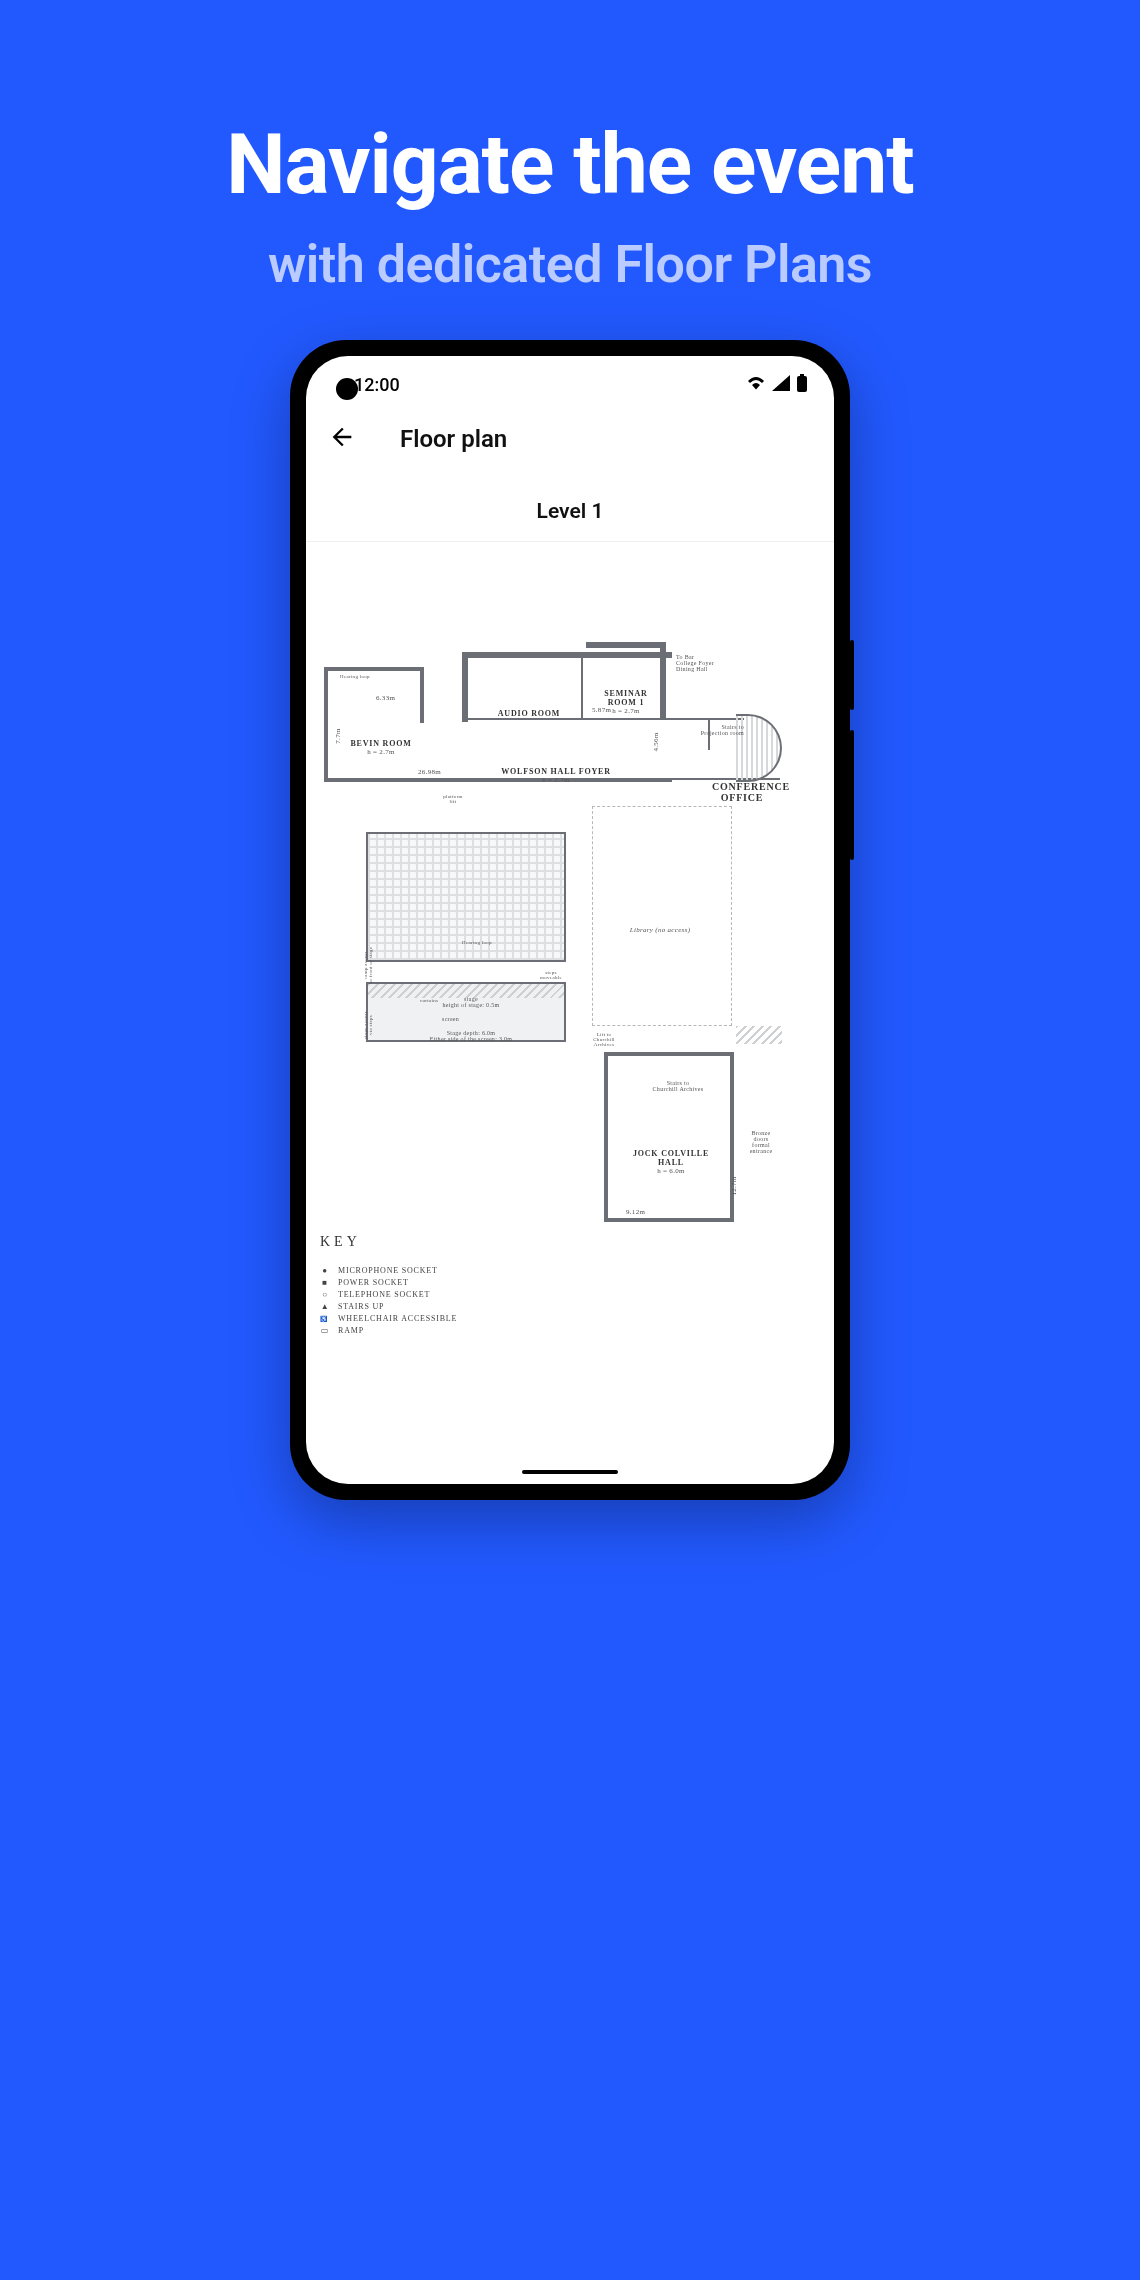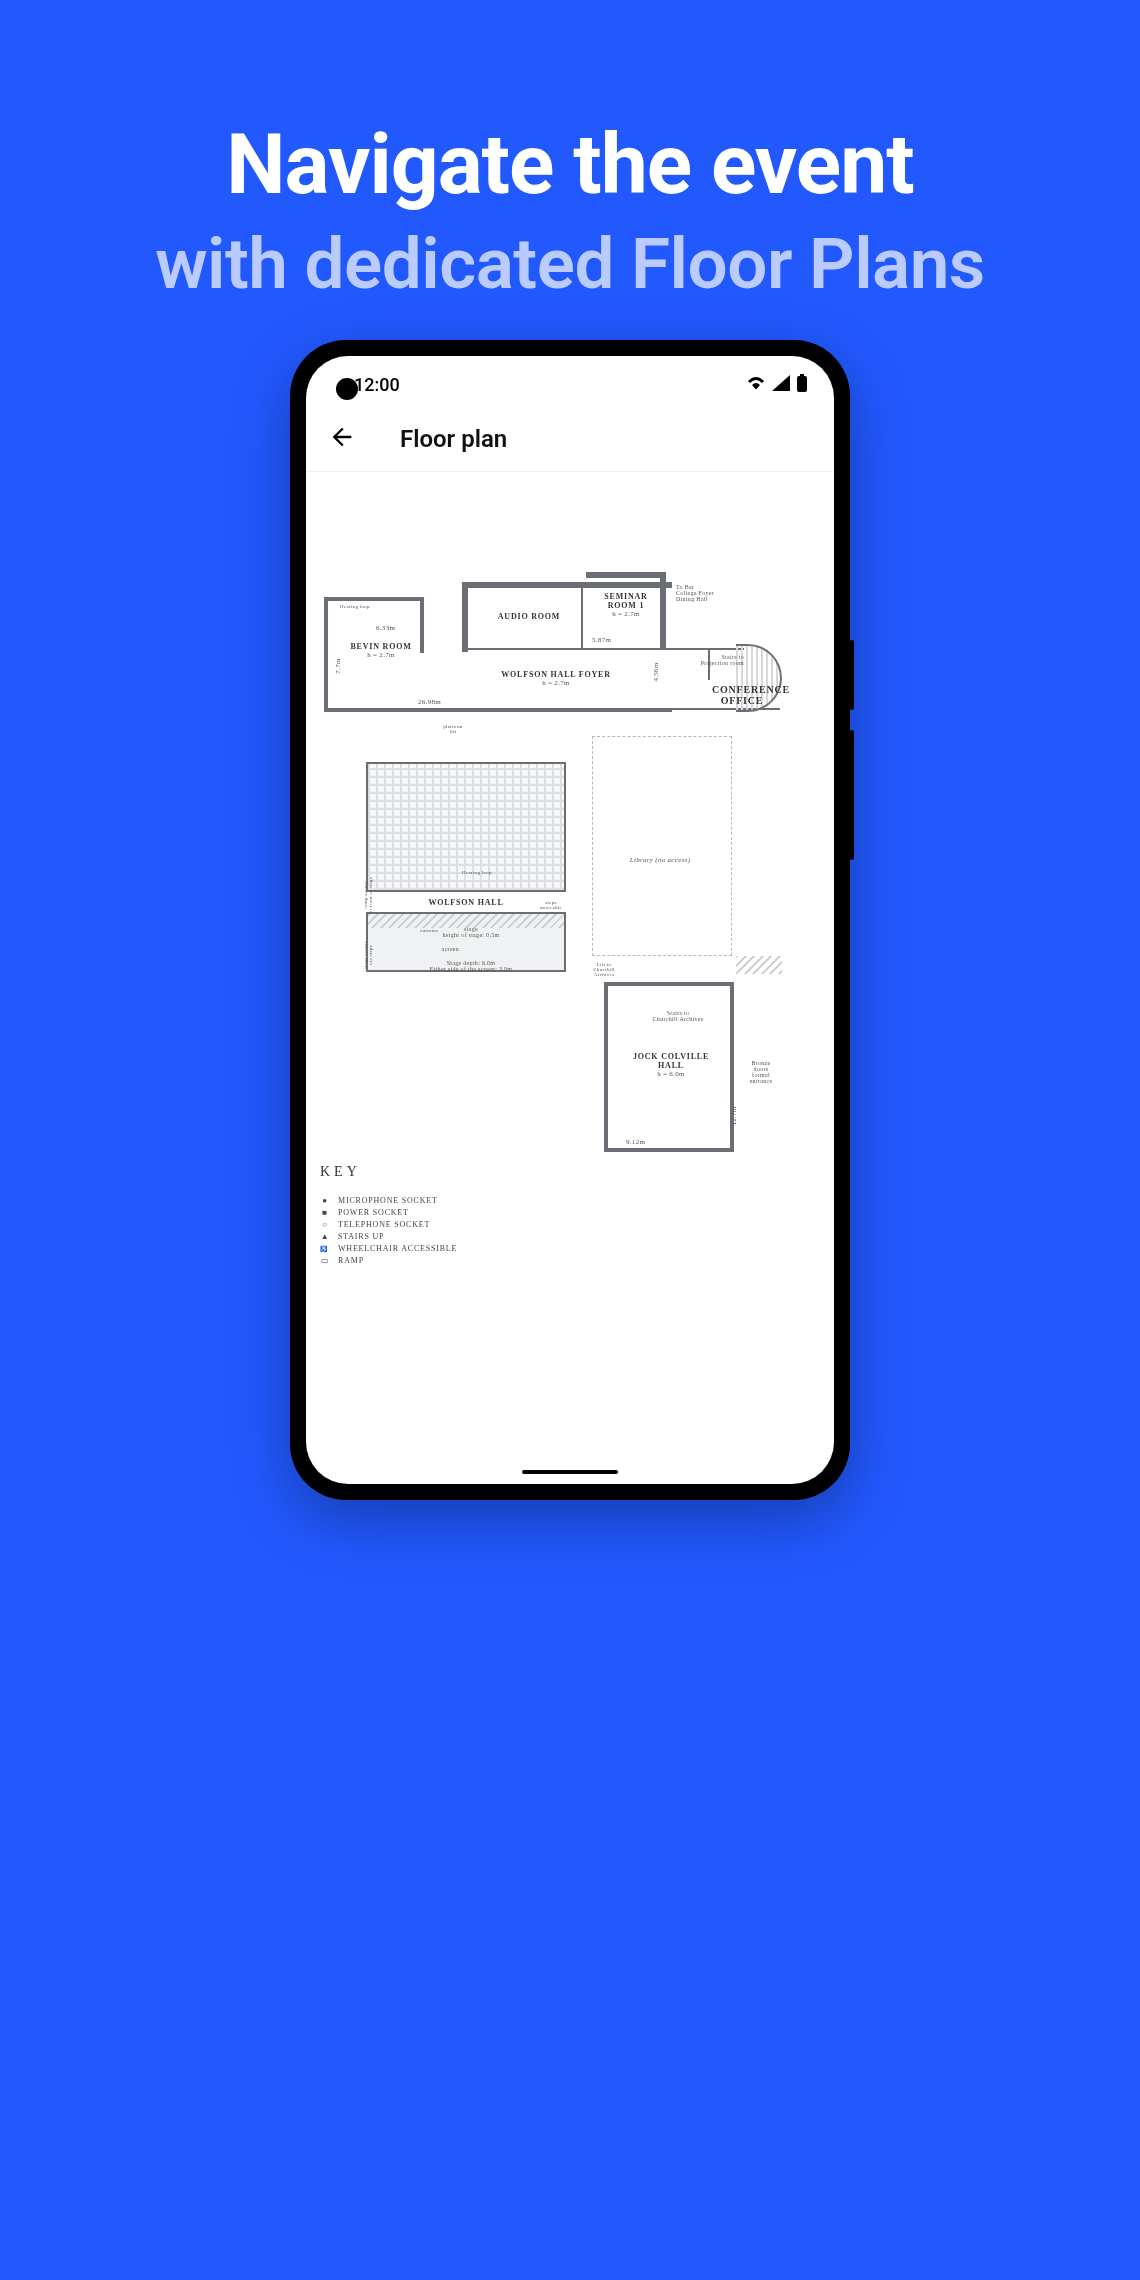--- a/index.html
+++ b/index.html
@@ -16,23 +16,23 @@
     padding-top: 115px;
   }
   .hero h1 {
     color: #fff;
     font-size: 84px;
     font-weight: 700;
     letter-spacing: -1px;
   }
   .hero h2 {
     color: #b9cbff;
-    font-size: 71px;
+    font-size: 52px;
     font-weight: 600;
-    margin-top: 8px;
+    margin-top: 20px;
     letter-spacing: -0.5px;
   }
   .phone {
     position: absolute;
     left: 50%;
     transform: translateX(-50%);
     top: 340px;
     width: 560px;
     height: 1160px;
     background: #000;
@@ -98,21 +98,21 @@
     background: #2259ff;
   }
   .plan {
     position: relative;
     height: 820px;
     width: 100%;
   }
   
   .wall { position: absolute; background: #6b6e74; }
   .lbl { position: absolute; font-size: 7px; color: #555; text-align: center; font-family: Georgia, serif; letter-spacing: .3px; }
-  .lbl strong { display:block; font-size:8px; letter-spacing:.8px; text-transform:uppercase; color:#333; }
+  .lbl strong { display:block; font-size:8px; letter-spacing:.8px; text-transform:uppercase; color:#333;margin-top:27px; }
   .seating {
     position: absolute;
     background:
       repeating-linear-gradient(0deg, #dedfe1 0 2px, transparent 2px 8px),
       repeating-linear-gradient(90deg, #dedfe1 0 2px, transparent 2px 8px),
       #f7f8f9;
     border: 2px solid #6b6e74;
   }
   .stage {
     position: absolute;
@@ -168,20 +168,21 @@
     <div class="appbar">
       <span>
         <svg width="28" height="28" viewBox="0 0 24 24">
             <path d="M20 11H7.8l5.6-5.6L12 4l-8 8 8 8 1.4-1.4L7.8 13H20z" fill="#000"></path>
           </svg>
       </span>
       <span class="appbar-title">Floor plan</span>
     </div>
 
     <div class="tabs">
+      <div class="tab">Level 1</div>
     </div>
 
     <div class="plan">
 
       <div class="wall" style="left:18px;top:125px;width:100px;height:4px"></div>
       <div class="wall" style="left:18px;top:125px;width:4px;height:115px"></div>
       <div class="wall" style="left:18px;top:236px;width:200px;height:4px"></div>
       <div class="wall" style="left:114px;top:125px;width:4px;height:56px"></div>
       <div class="lbl" style="left:40px;top:170px;width:70px"><strong>BEVIN ROOM</strong><span>h = 2.7m</span></div>
       <div class="lbl" style="left:70px;top:152px">6.33m</div>

